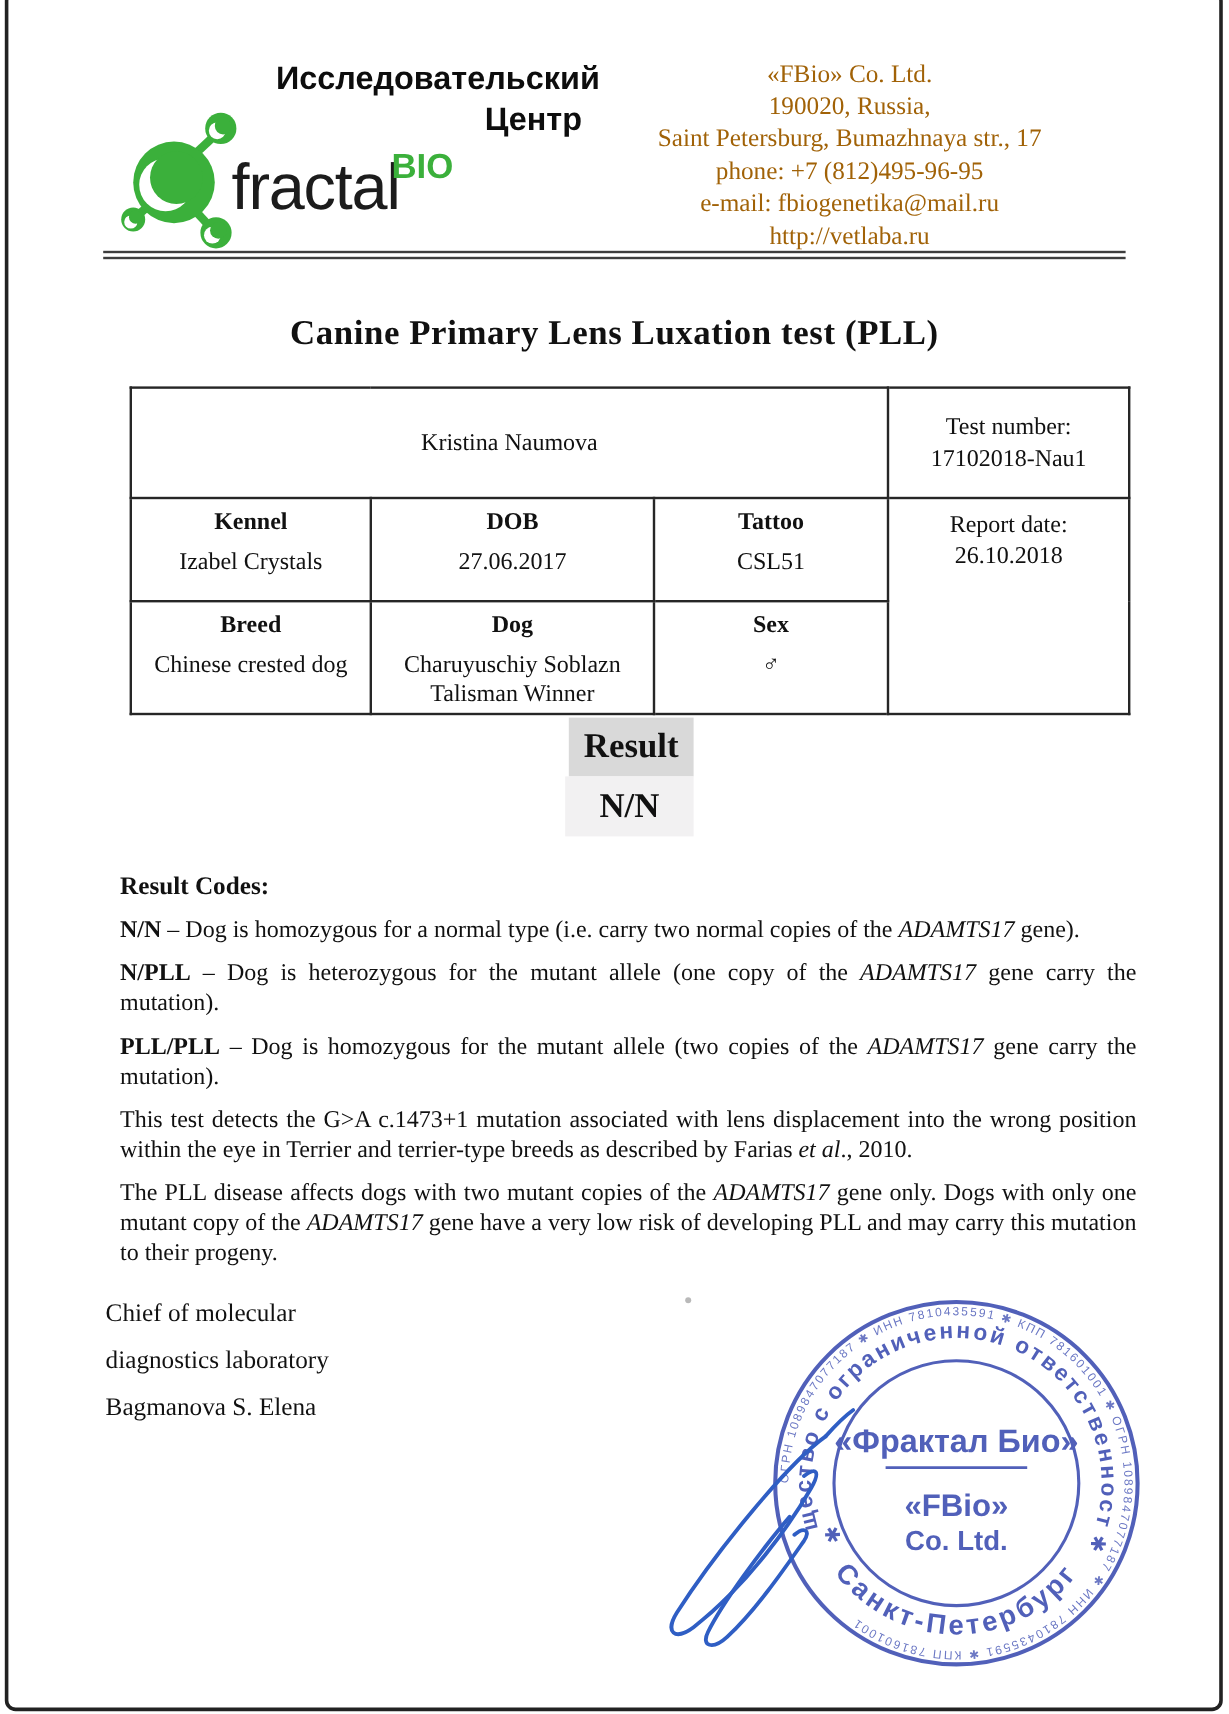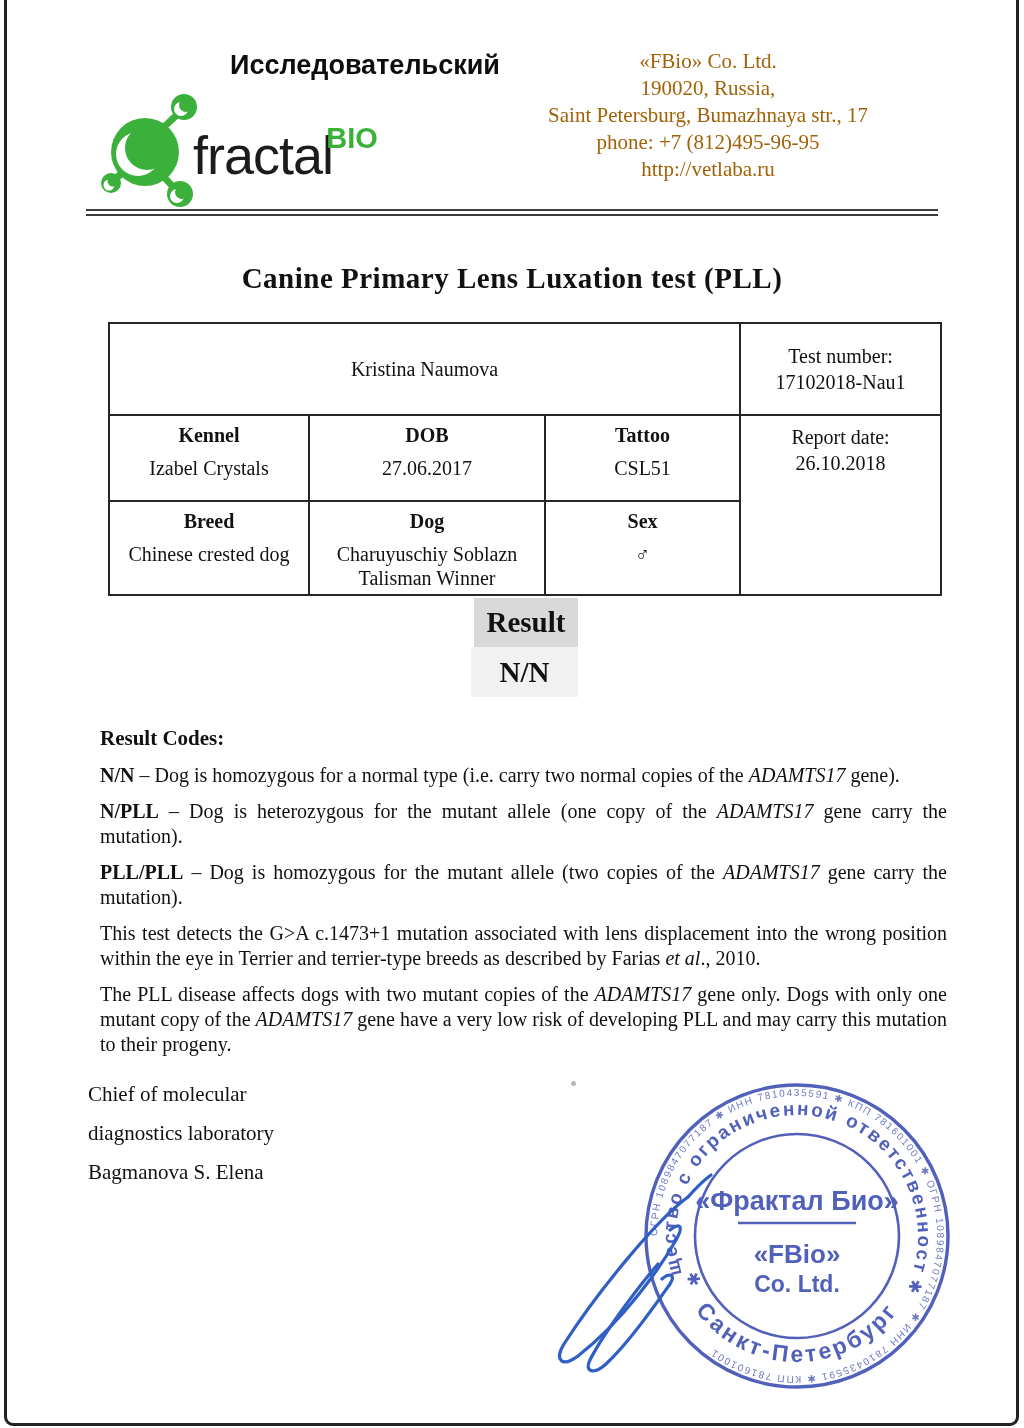--- a/index.html
+++ b/index.html
@@ -95,27 +95,29 @@
     <circle cx="11" cy="95" r="10" fill="#3bb03b"></circle>
     <circle cx="9" cy="97" r="5.5" fill="#ffffff"></circle>
     <circle cx="13" cy="93" r="5.5" fill="#3bb03b"></circle>
   </g>
   <text x="93" y="86" font-family="Liberation Sans, sans-serif" font-size="54" font-weight="500" fill="#1c1c1c" letter-spacing="-1">fractal</text>
   <text x="252" y="60" font-family="Liberation Sans, sans-serif" font-size="29" font-weight="bold" fill="#3bb03b" text-anchor="middle">BIO</text>
 </svg>
 
 <div class="org-name">
   <div>Исследовательский</div>
+  <div>Центр</div>
 </div>
 
 <div class="address">
   <div>«FBio» Co. Ltd.</div>
   <div>190020, Russia,</div>
   <div>Saint Petersburg, Bumazhnaya str., 17</div>
   <div>phone: +7 (812)495-96-95</div>
+  <div>e-mail: fbiogenetika@mail.ru</div>
   <div>http://vetlaba.ru</div>
 </div>
 
 <div class="header-rule"></div>
 
 <div class="doc-title">Canine Primary Lens Luxation test (PLL)</div>
 
 <table class="info">
   <colgroup>
       <col style="width:200px">

